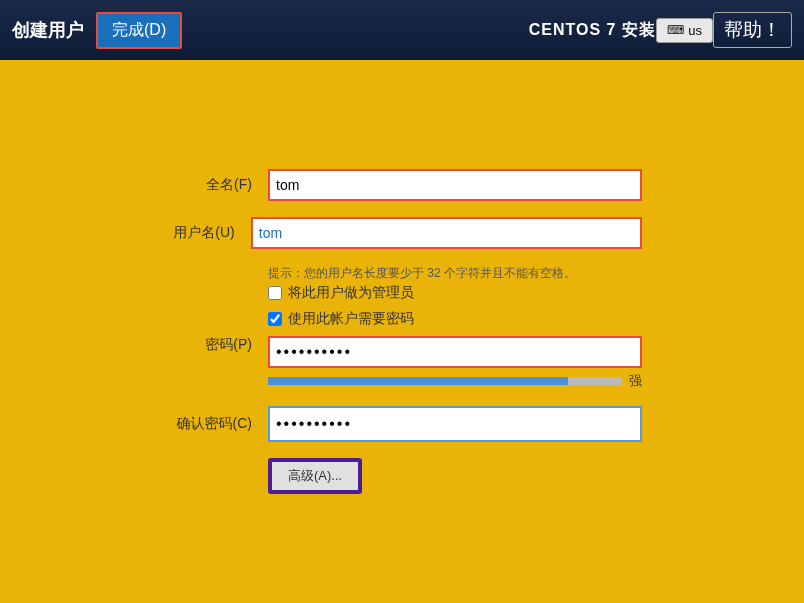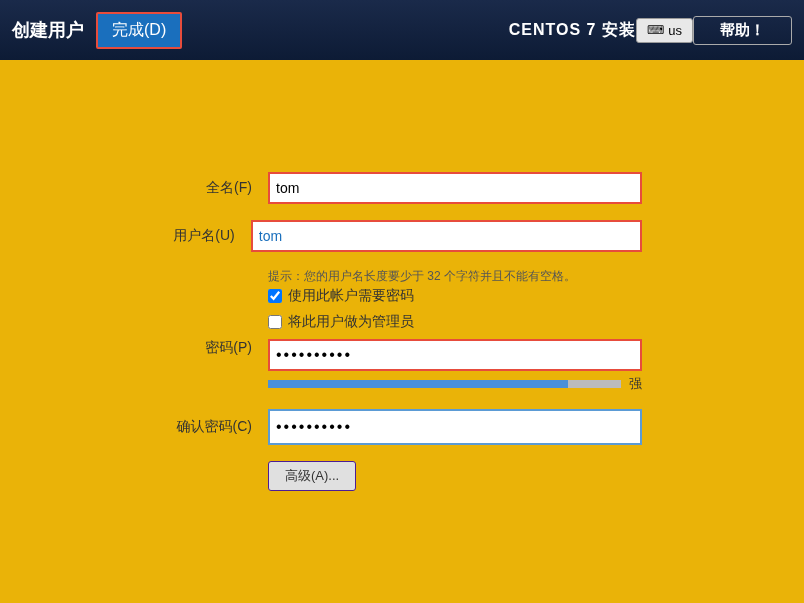--- a/index.html
+++ b/index.html
@@ -64,24 +64,23 @@
       align-items: center;
       gap: 4px;
       cursor: pointer;
     }
 
     .help-btn {
       background: transparent;
       color: white;
       border: 1px solid #aaa;
       border-radius: 3px;
-      padding: 4px 26px;
-      font-size: 15px;
+      padding: 4px 10px;
+      font-size: 19px;
       cursor: pointer;
-      font-weight: bold;
     }
 
     .content {
       background: #eab308;
       height: calc(603px - 60px);
       display: flex;
       align-items: center;
       justify-content: center;
     }
 
@@ -232,21 +231,21 @@
       display: flex;
       margin-top: 8px;
     }
 
     .advanced-spacer {
       width: 106px;
     }
 
     .advanced-btn {
       background: #e0e0e0;
-      border: 1px solid #4c1d95;
+      border: 4px solid #4c1d95;
       border-radius: 3px;
       padding: 5px 16px;
       font-size: 13px;
       cursor: pointer;
       color: #333;
     }
 
     .keyboard-icon {
       font-size: 12px;
     }
@@ -283,30 +282,30 @@
     </div>
 
     <div class="hint-row">
       <div class="hint-spacer"></div>
       <span class="hint-text">提示：您的用户名长度要少于 32 个字符并且不能有空格。</span>
     </div>
 
     <div class="checkbox-row">
       <div class="checkbox-spacer"></div>
       <label class="checkbox-label">
-        <input type="checkbox" checked="" style="">
-        <span>使用此帐户需要密码</span>
+        <input type="checkbox" style="">
+        <span>将此用户做为管理员</span>
       </label>
     </div>
 
     <div class="checkbox-row">
       <div class="checkbox-spacer"></div>
       <label class="checkbox-label">
-        <input type="checkbox" style="">
-        <span>将此用户做为管理员</span>
+        <input type="checkbox" checked="" style="">
+        <span>使用此帐户需要密码</span>
       </label>
     </div>
 
     <div class="password-row">
       <label class="form-label">密码(P)</label>
       <input class="password-input" type="password" value="1234567890" style="">
     </div>
 
     <div class="strength-row">
       <div class="strength-spacer"></div>

